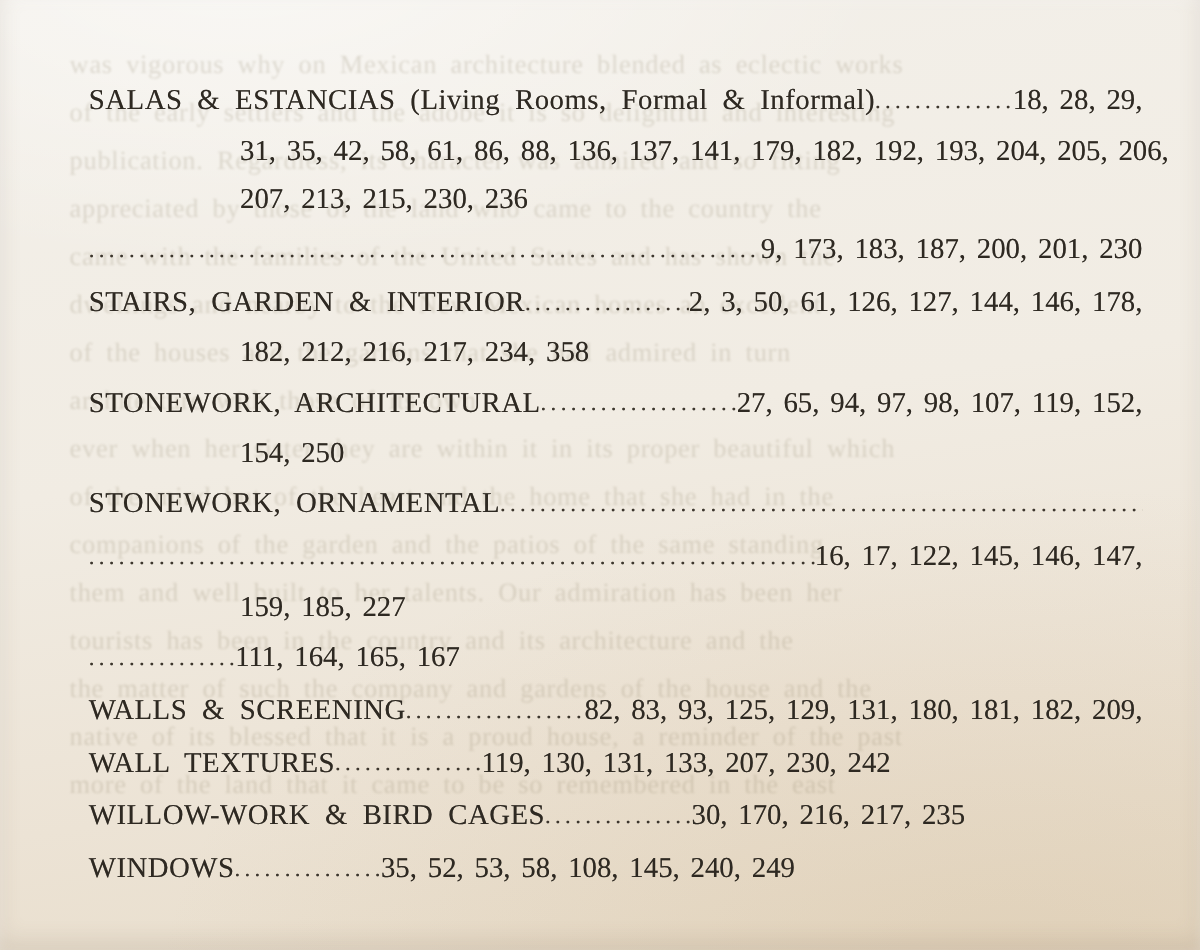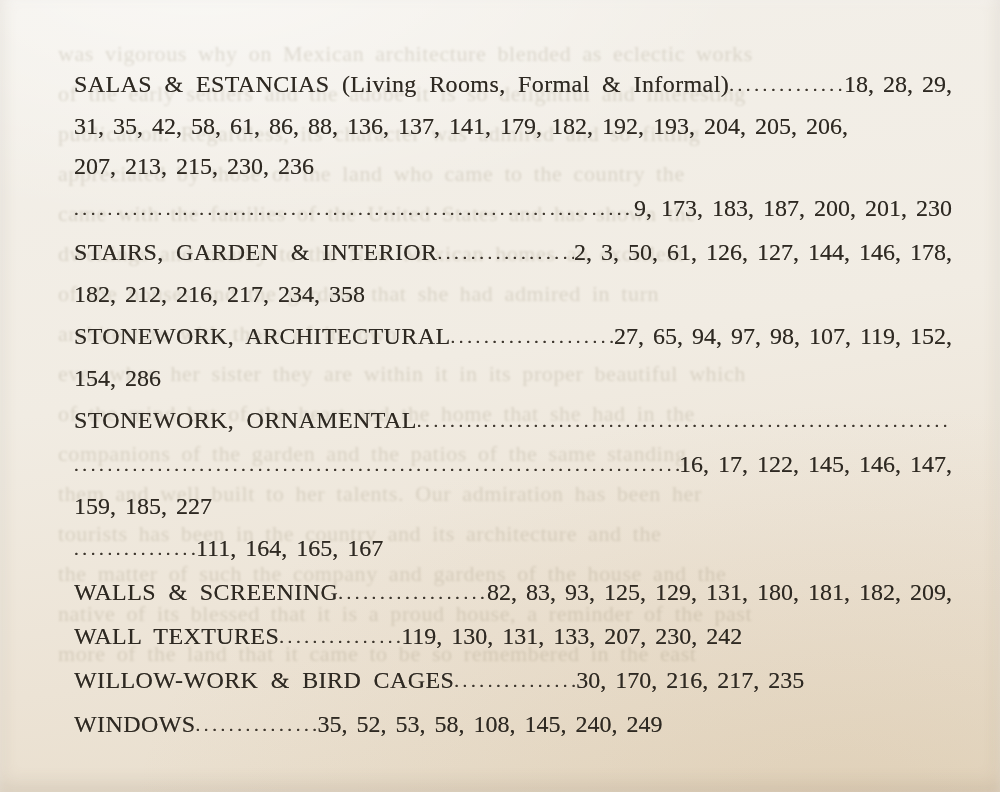--- a/index.html
+++ b/index.html
@@ -61,20 +61,21 @@
     white-space: nowrap;
     font-size: 19px;
     letter-spacing: 3.6px;
     color: #3d362d;
     transform: translateY(-1px);
   }
   .fill .leader { flex: 1 1 auto; min-width: 40px; }
   .nofill .leader { flex: 0 0 auto; width: 122px; }
   .pages { flex: 0 0 auto; word-spacing: 3px; }
   .line.cont {
+    margin-left: 126px;
     word-spacing: 3px;
   }
 </style>
 </head>
 <body>
 
 <div class="page">
   <div class="ghost-layer">
       <div class="ghost-line">was vigorous why on Mexican architecture blended as eclectic works</div>
       <div class="ghost-line">of the early settlers and the adobe it is so delightful and interesting</div>
@@ -117,21 +118,21 @@
           <span class="pages">2, 3, 50, 61, 126, 127, 144, 146, 178,</span>
         </div>
         <div class="line cont">182, 212, 216, 217, 234, 358</div>
       </div>
       <div class="entry">
         <div class="line first fill">
           <span class="label">STONEWORK, ARCHITECTURAL</span>
           <span class="leader">........................................................................................................................</span>
           <span class="pages">27, 65, 94, 97, 98, 107, 119, 152,</span>
         </div>
-        <div class="line cont">154, 286</div>
+        <div class="line cont">154, 250</div>
       </div>
       <div class="entry">
         <div class="line first fill">
           <span class="label">STONEWORK, ORNAMENTAL</span>
           <span class="leader">........................................................................................................................</span>
         </div>
       </div>
       <div class="entry">
         <div class="line first fill">
           <span class="leader">........................................................................................................................</span>

